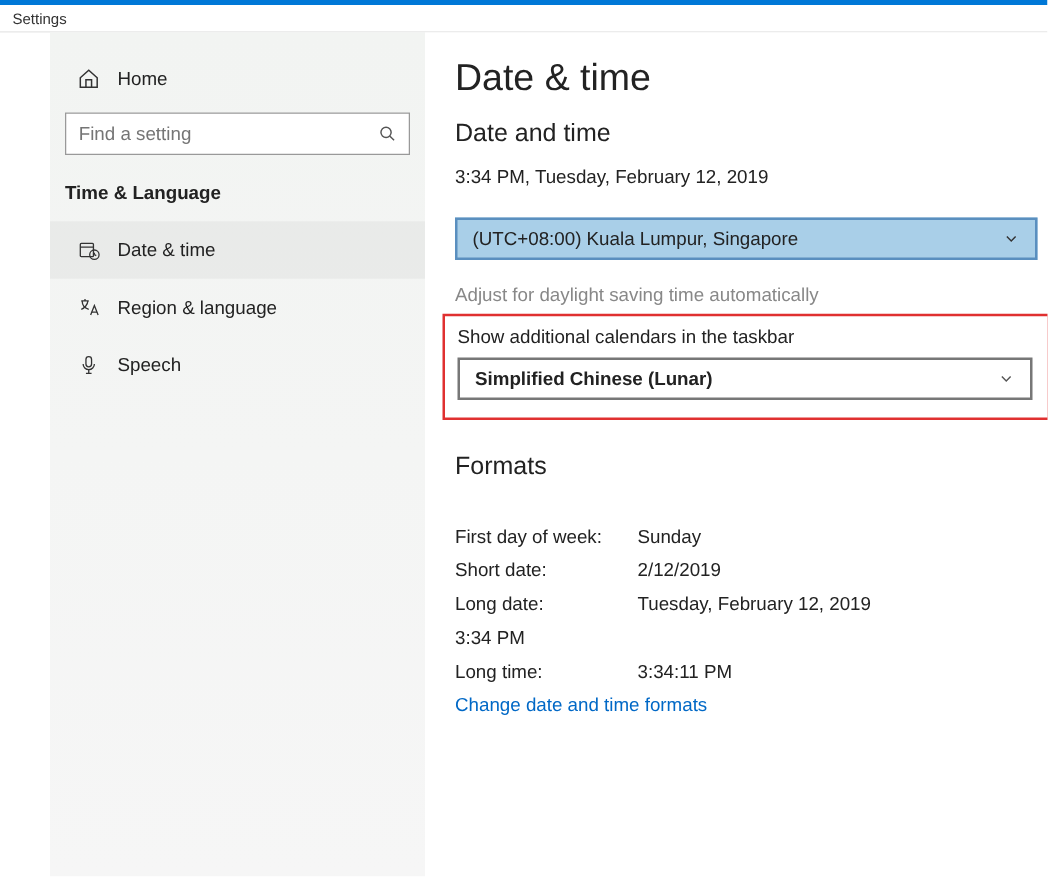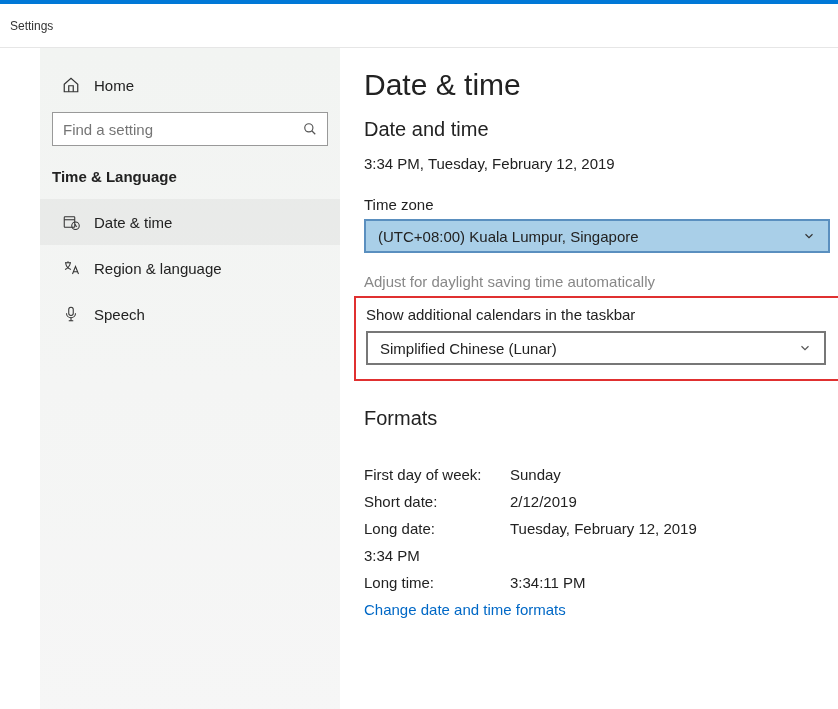--- a/index.html
+++ b/index.html
@@ -1,18 +1,18 @@
 <!DOCTYPE html>
 <html><head>
 <meta charset="utf-8">
 <style>
   * { box-sizing: border-box; margin: 0; padding: 0; font-family: "Segoe UI", Arial, sans-serif; }
   body { width: 838px; height: 709px; background: #fff; overflow: hidden; }
   .topbar { height: 4px; background: #0078d7; }
-  .title-strip { height: 44px; padding-left: 10px; display: flex; align-items: center; font-size: 12px; color: #333; border-bottom: 1px solid #e6e6e6; }
+  .title-strip { height: 22px; padding-left: 10px; display: flex; align-items: center; font-size: 12px; color: #333; border-bottom: 1px solid #e6e6e6; }
   .layout { display: flex; height: calc(709px - 34px); }
   .sidebar { width: 328px; background: linear-gradient(to bottom, #f2f4f2, #f6f6f6); padding-top: 22px; margin-left: 40px; }
   .main { flex: 1; padding: 20px 24px 20px 24px; background: #fff; }
   .home-row { display: flex; align-items: center; gap: 14px; padding: 6px 22px 18px 22px; cursor: pointer; }
   .home-row .icon { width: 18px; height: 18px; stroke: #333; }
   .home-row span.label { font-size: 15px; color: #222; }
   .searchbox { margin: 0 12px 22px 12px; height: 34px; border: 1px solid #999; background: #fff; display: flex; align-items: center; padding: 0 10px; gap: 41px; }
   .searchbox input { border: none; outline: none; flex: 1; font-size: 15px; color: #333; background: transparent; }
   .searchbox .icon { width: 14px; height: 14px; stroke: #555; }
   .category { font-size: 15px; font-weight: 600; color: #222; padding: 0 12px 14px 12px; }
@@ -30,21 +30,21 @@
   .dropdown { width: 466px; height: 34px; border: 2px solid #5a8fbf; background: #a9cfe8; display: flex; align-items: center; justify-content: space-between; padding: 0 12px; font-size: 15px; color: #222; cursor: pointer; margin-bottom: 20px; }
   .dropdown .chev { width: 14px; height: 14px; stroke: #333; }
 
   .toggle-row { display: flex; align-items: center; gap: 10px; margin-bottom: 16px; }
   .toggle { width: 44px; height: 20px; border: 1px solid #999; border-radius: 10px; position: relative; cursor: pointer; }
   .toggle .knob { position: absolute; left: 2px; top: 2px; width: 14px; height: 14px; border-radius: 50%; background: #333; }
   .toggle-label { font-size: 15px; color: #555; }
 
   .highlight-box { border: 2px solid #e03030; padding: 8px 10px 14px 10px; margin: 0 -10px 26px -10px; }
 
-  .dropdown2 { width: 460px; height: 34px; border: 2px solid #777; background: #fff; display: flex; align-items: center; justify-content: space-between; padding: 0 12px; font-size: 15px; color: #222; cursor: pointer; }
+  .dropdown2 { width: 460px; height: 34px; border: 2px solid #777; background: #fff; display: flex; align-items: center; justify-content: space-between; padding: 0 12px; font-size: 15px; color: #222; cursor: pointer; font-weight: bold; }
   .dropdown2 .chev { width: 14px; height: 14px; stroke: #555; }
 
   h2.formats-title { font-size: 20px; font-weight: 400; color: #222; margin-bottom: 36px; margin-top: 10px; }
   .fmt-row { display: flex; font-size: 15px; color: #222; margin-bottom: 10px; }
   .fmt-row .k { width: 146px; }
   .link { color: #0068c6; font-size: 15px; cursor: pointer; margin-top: 6px; }
 </style>
 </head>
 <body>
 
@@ -106,21 +106,20 @@
         </svg>
       <span>Speech</span>
     </div>
   </div>
 
   <div class="main">
     <h1 class="page-title">Date &amp; time</h1>
     <h2 class="section-title">Date and time</h2>
     <div class="datetime-now">3:34 PM, Tuesday, February 12, 2019</div>
 
-    <div class="field-label">Time zone</div>
     <div class="dropdown">
       <span>(UTC+08:00) Kuala Lumpur, Singapore</span>
       <svg class="chev" viewBox="0 0 24 24" fill="none" stroke-width="2">
           <polyline points="6 9 12 15 18 9"></polyline>
         </svg>
     </div>
 
     <div class="field-label disabled">Adjust for daylight saving time automatically</div>
 
     <div class="highlight-box">

